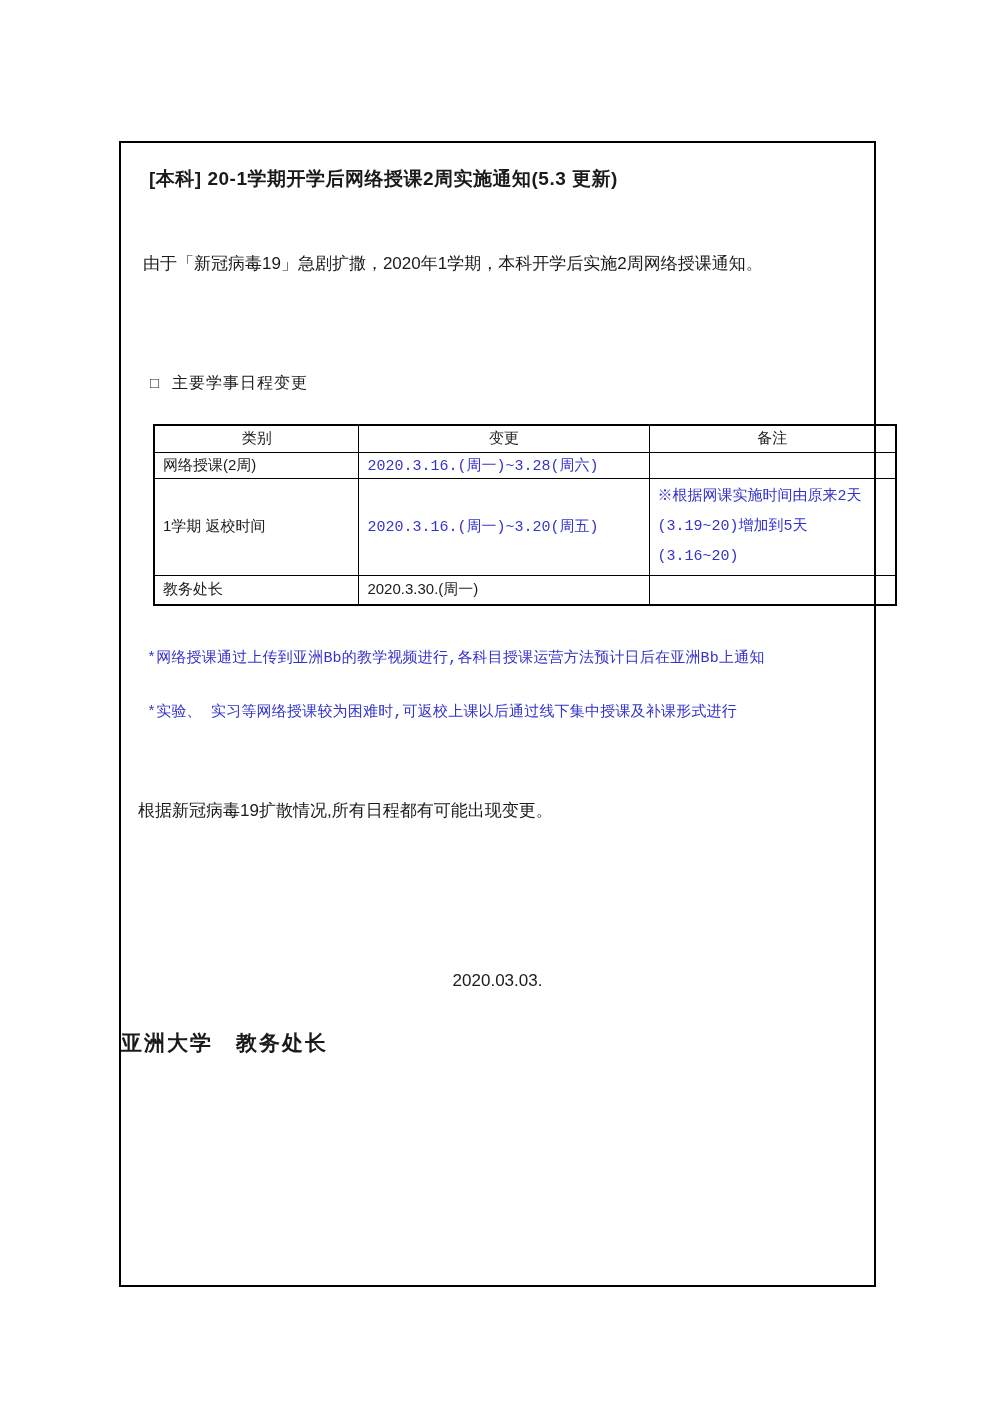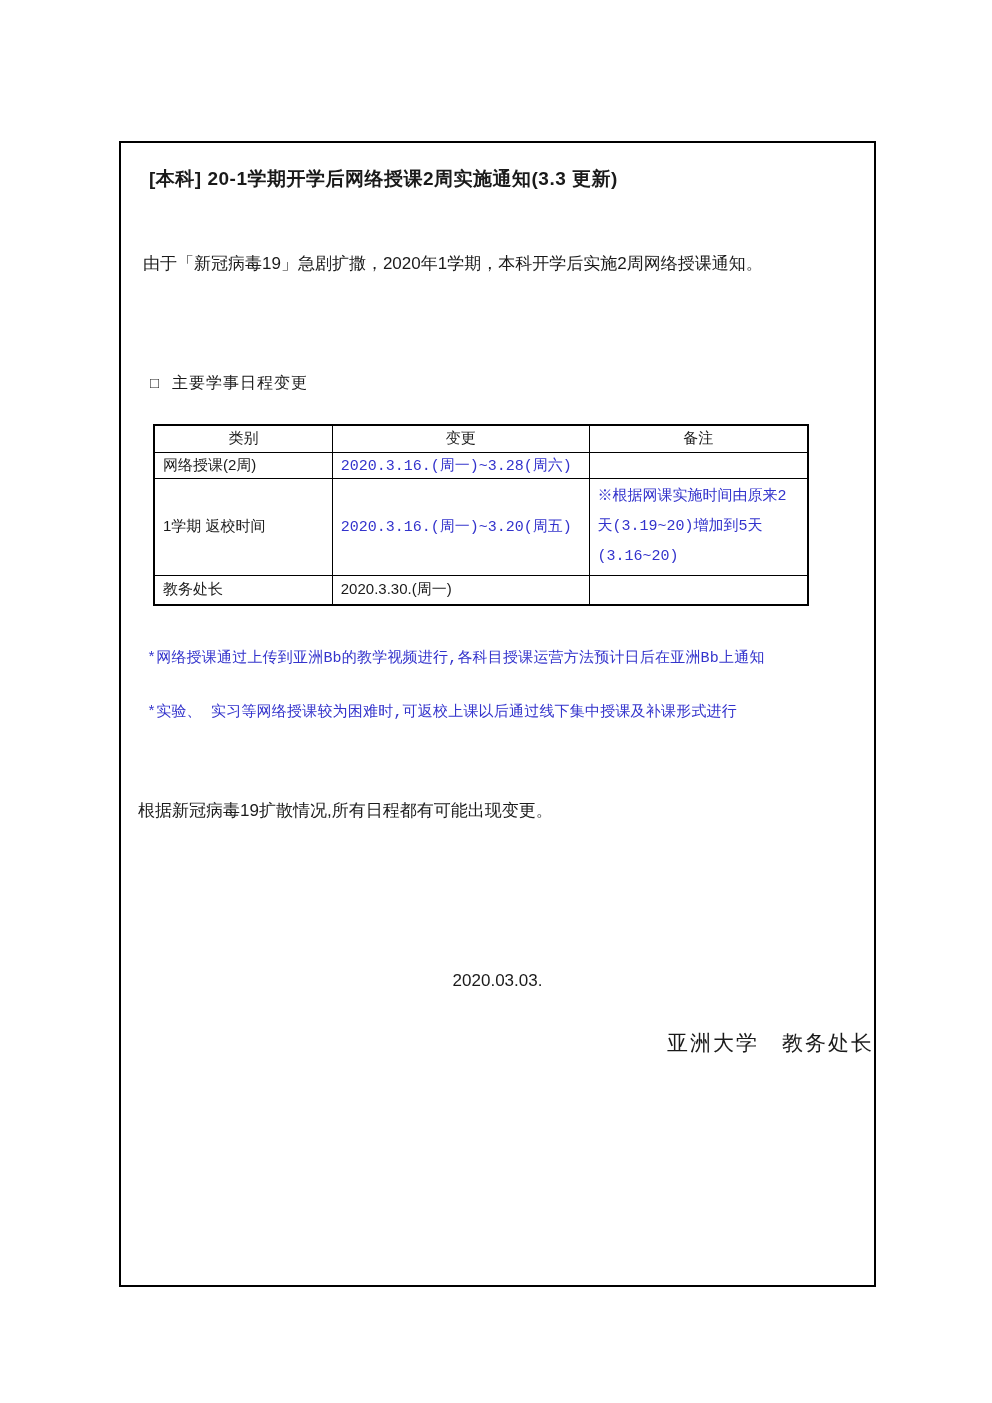--- a/index.html
+++ b/index.html
@@ -25,21 +25,21 @@
     font-size: 17px; line-height: 37px; text-indent: 10px;
     text-align: justify;
   }
   .section-header {
     position: absolute; left: 29px; top: 230px;
     font-size: 16px; letter-spacing: 1px;
   }
   .section-header .checkbox { margin-right: 12px; font-size: 15px; }
   table.schedule {
     position: absolute; left: 32px; top: 281px;
-    width: 656px; border-collapse: collapse;
+    width: 744px; border-collapse: collapse;
     font-size: 15px;
     border: 2px solid #000;
   }
   table.schedule th, table.schedule td {
     border: 1px solid #000;
     padding: 2px 8px;
     vertical-align: middle;
     font-weight: normal;
   }
   table.schedule th { text-align: center; height: 27px; }
@@ -63,30 +63,30 @@
   .closing {
     position: absolute; left: 17px; top: 656px; width: 726px;
     font-size: 17px;
   }
   .doc-date {
     position: absolute; left: 0; top: 828px; width: 100%;
     text-align: center; font-size: 17px;
   }
   .signature {
     position: absolute; left: 0; top: 886px; width: 100%;
-    text-align: right; font-size: 21px; letter-spacing: 2px;
+    text-align: left; font-size: 21px; letter-spacing: 2px; font-weight: bold;
   }
 </style>
 </head>
 <body>
 
 <div class="canvas">
   <div class="page">
 
-    <div class="doc-title">[本科] 20-1学期开学后网络授课2周实施通知(3.3 更新)</div>
+    <div class="doc-title">[本科] 20-1学期开学后网络授课2周实施通知(5.3 更新)</div>
 
     <div class="intro">由于「新冠病毒19」急剧扩撒，2020年1学期，本科开学后实施2周网络授课通知。</div>
 
     <div class="section-header">
       <span class="checkbox">□</span><span>主要学事日程变更</span>
     </div>
 
     <table class="schedule">
       <thead>
         <tr>

